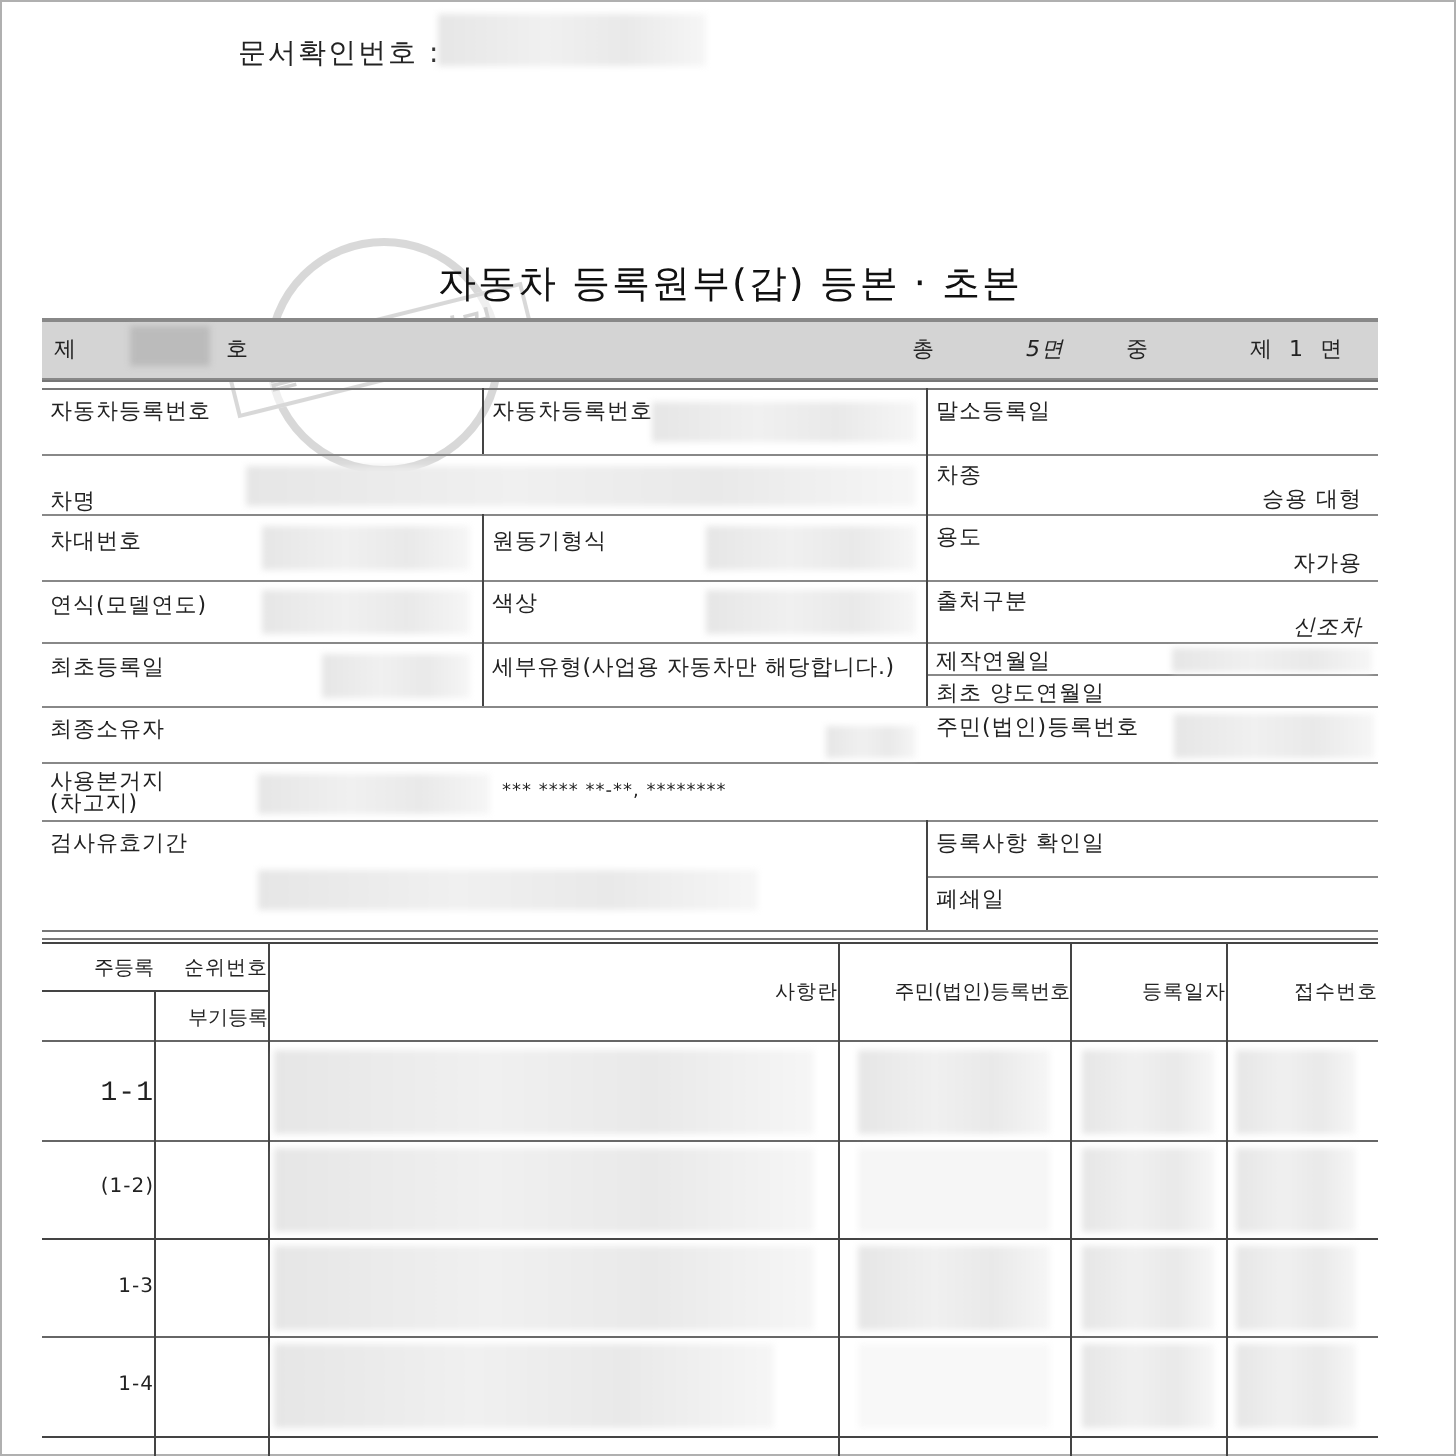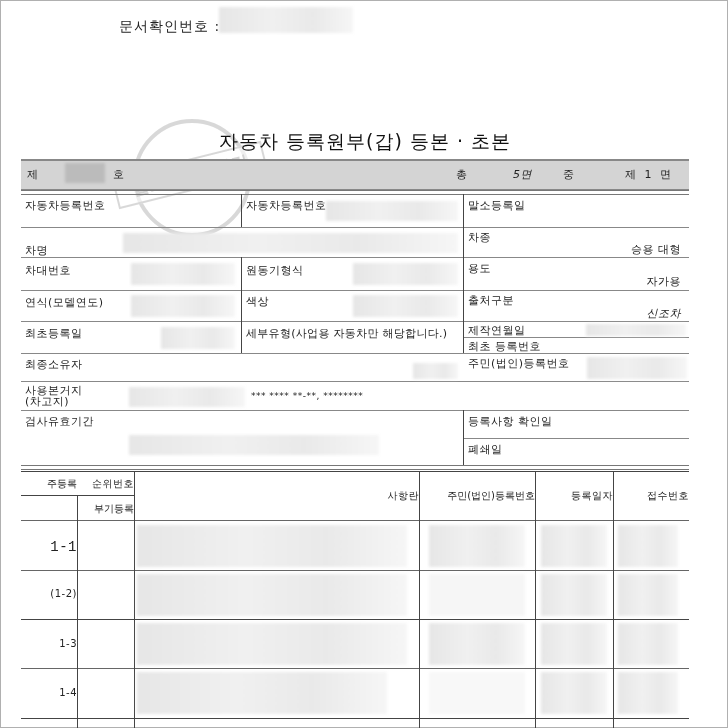--- a/index.html
+++ b/index.html
@@ -94,21 +94,21 @@
   <div class="txt" style="left:245px; top:293px;">색상</div>
   <div class="blur" style="left:352px; top:294px; width:105px; height:22px;"></div>
   <div class="txt" style="left:467px; top:292px;">출처구분</div>
   <div class="txt r" style="right:46px; top:305px;font-style:italic;">신조차</div>
 
   <div class="txt" style="left:24px; top:325px;">최초등록일</div>
   <div class="blur" style="left:160px; top:326px; width:74px; height:22px;"></div>
   <div class="txt" style="left:245px; top:325px; letter-spacing:0.3px;">세부유형(사업용 자동차만 해당합니다.)</div>
   <div class="txt" style="left:467px; top:322px;">제작연월일</div>
   <div class="blur" style="left:585px; top:323px; width:100px; height:12px;"></div>
-  <div class="txt" style="left:467px; top:338px;">최초 등록번호</div>
+  <div class="txt" style="left:467px; top:338px;">최초 양도연월일</div>
 
   <div class="txt" style="left:24px; top:356px;">최종소유자</div>
   <div class="blur" style="left:412px; top:362px; width:45px; height:16px;"></div>
   <div class="txt" style="left:467px; top:355px;">주민(법인)등록번호</div>
   <div class="blur" style="left:586px; top:356px; width:100px; height:22px;"></div>
 
   <div class="txt" style="left:24px; top:384px; line-height:11px;">
     <div>사용본거지</div>
     <div>(차고지)</div>
   </div>

